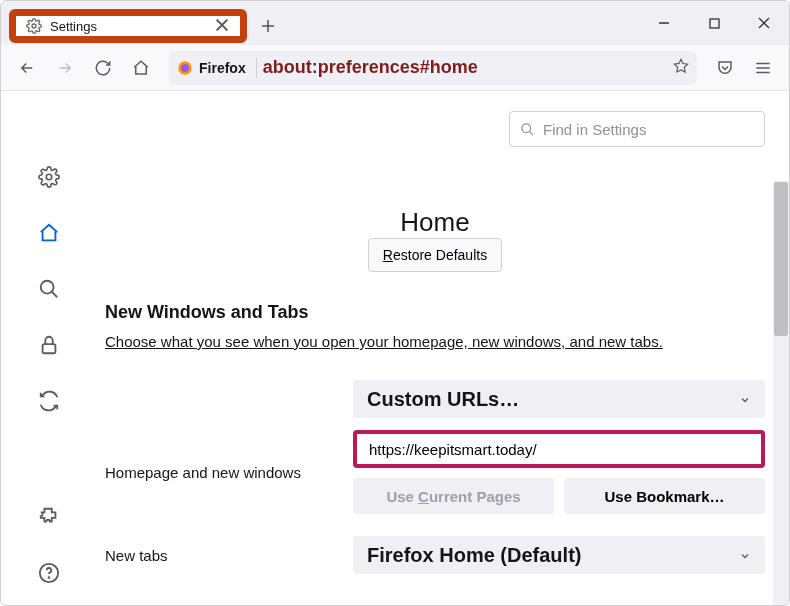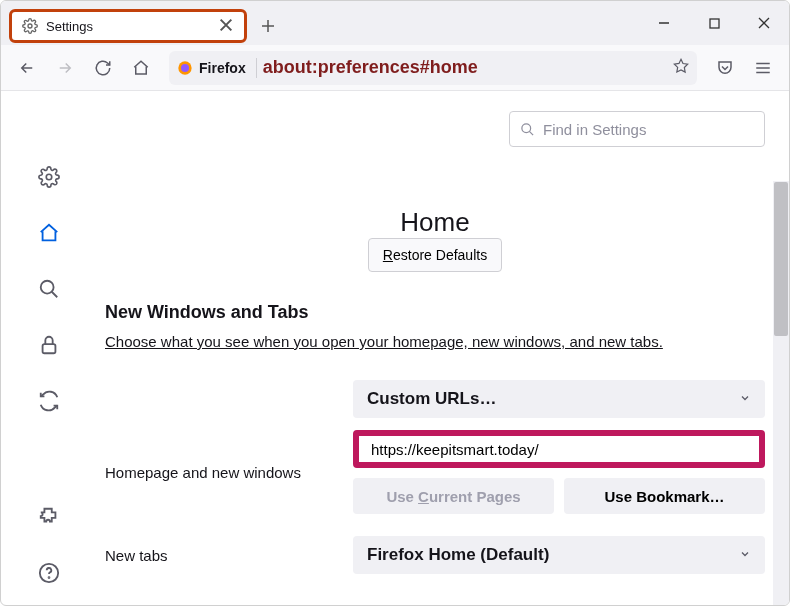--- a/index.html
+++ b/index.html
@@ -21,21 +21,21 @@
     align-items: center;
     height: 44px;
     background: #f0f0f4;
     padding-left: 8px;
   }
   .tab {
     display: flex;
     align-items: center;
     gap: 8px;
     background: #fff;
-    border: 3px solid #c2410c;
+    border: 7px solid #c2410c;
     border-radius: 6px;
     height: 34px;
     padding: 0 10px;
     margin-top: 6px;
     width: 238px;
   }
   .tab svg { width: 16px; height: 16px; }
   .tab-title { flex: 1; font-size: 13px; }
   .tab-close { color: #555; cursor: pointer; }
   .newtab {
@@ -191,28 +191,28 @@
   .field-right { flex:1; display:flex; flex-direction:column; gap:10px; }
   .dropdown {
     background: #f0f0f4;
     border: none;
     border-radius: 4px;
     height: 38px;
     display: flex;
     align-items: center;
     justify-content: space-between;
     padding: 0 14px;
-    font-size: 17px;
+    font-size: 20px;
     font-weight: 600;
     cursor: pointer;
   }
   .dropdown .chev { color:#5b5b66; }
   .textinput {
     height: 38px;
-    border: 6px solid #be185d;
+    border: 4px solid #be185d;
     border-radius: 4px;
     padding: 0 12px;
     font-size: 15px;
   }
   .btn-row {
     display:flex;
     gap:10px;
   }
   .fbtn {
     flex:1;

